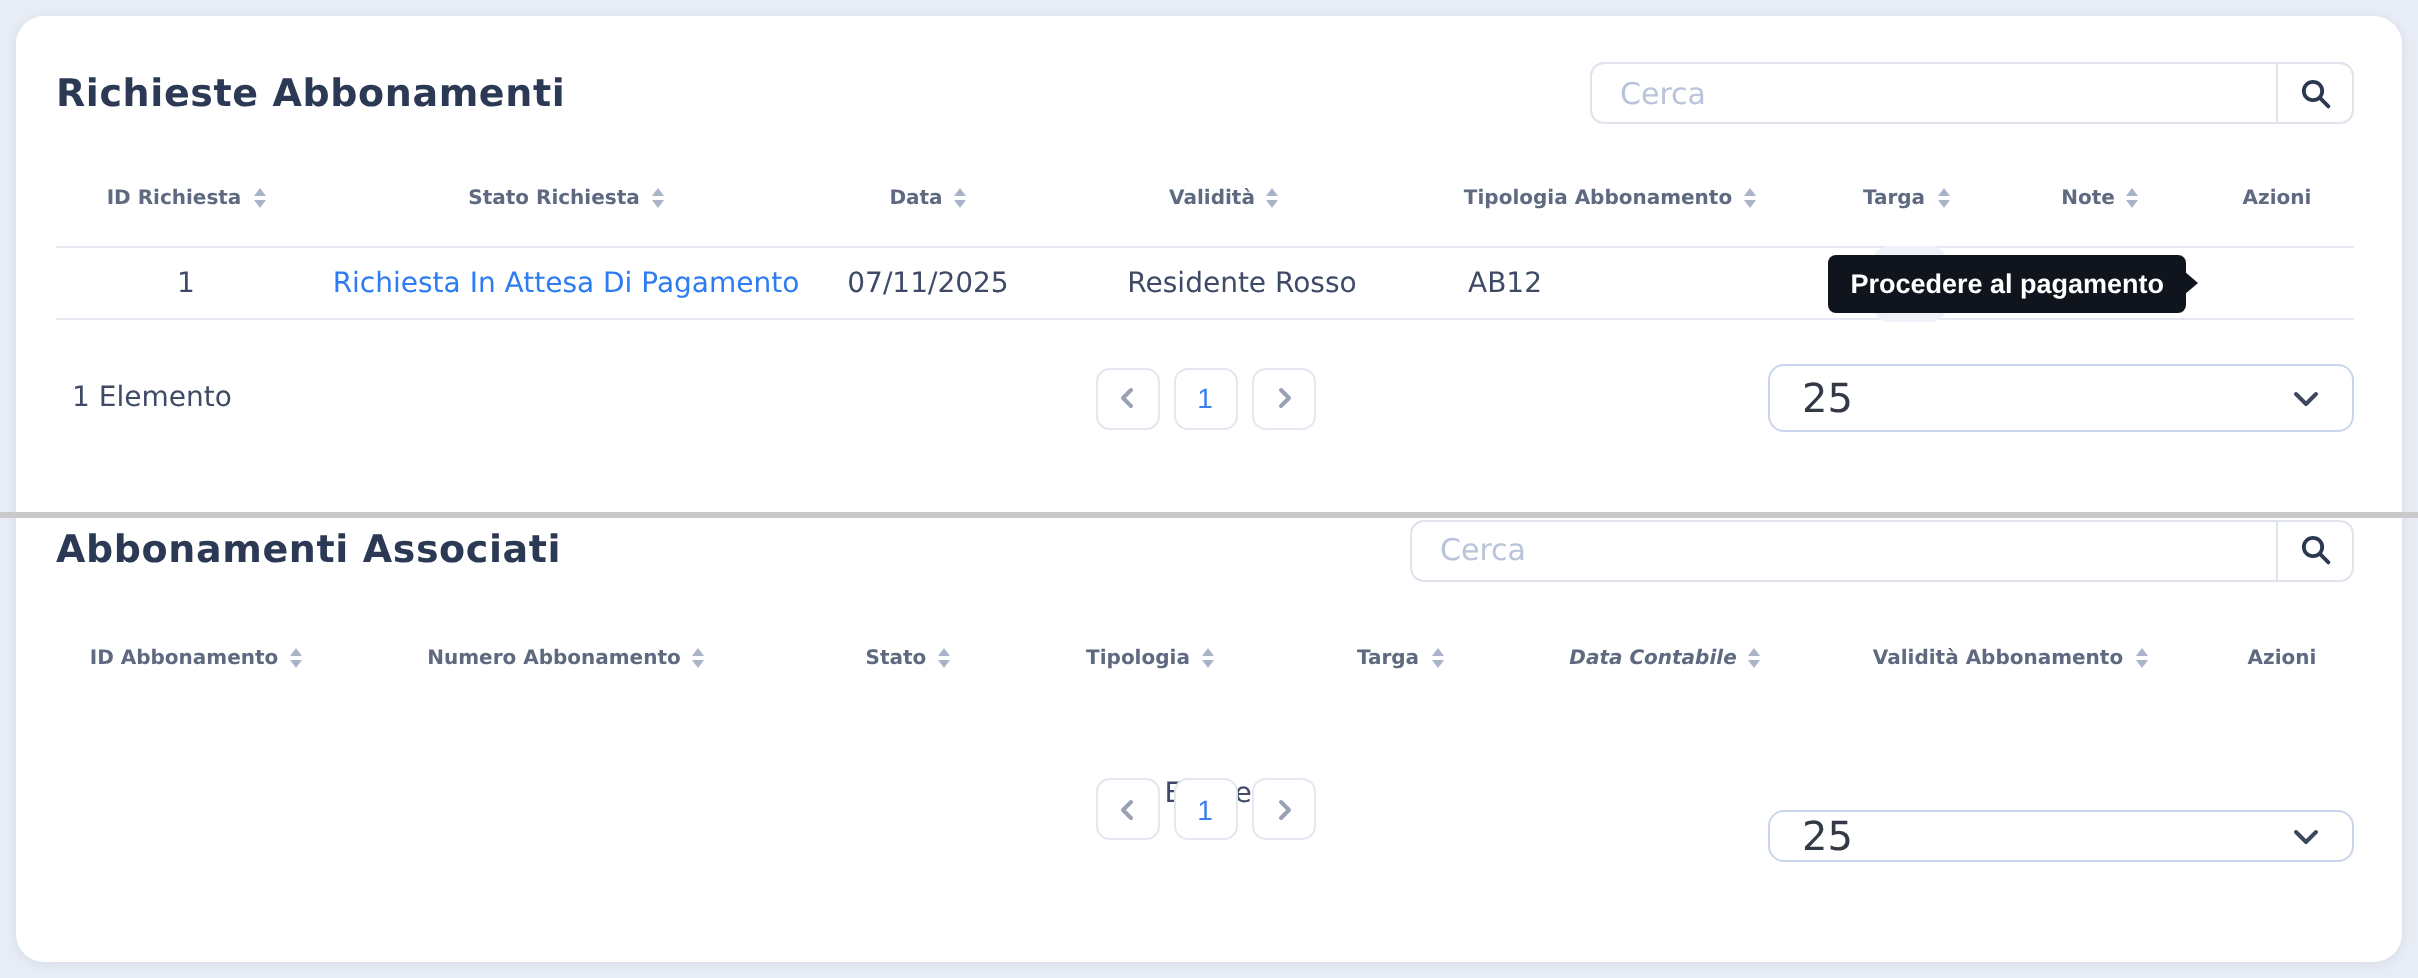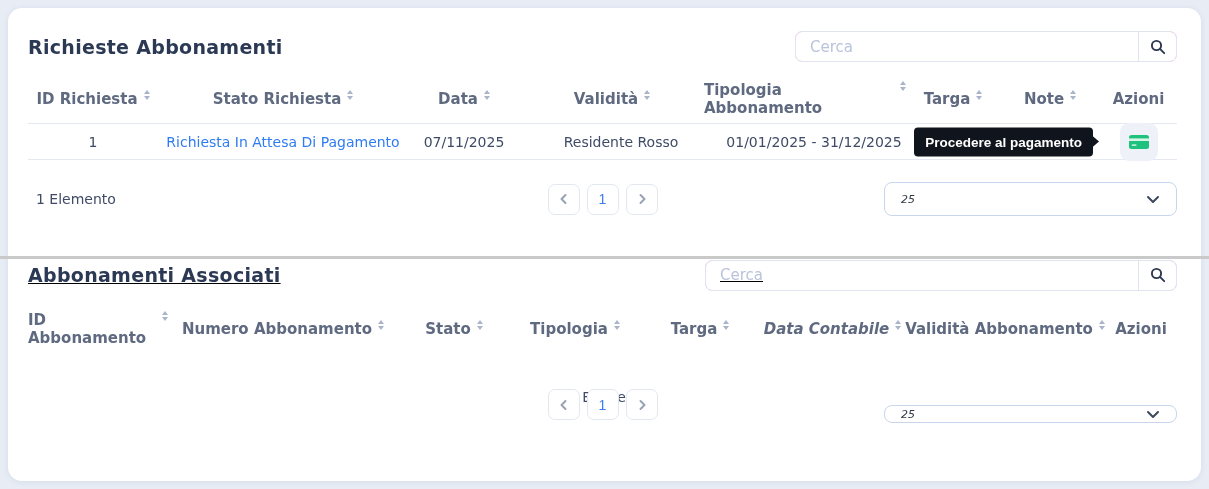--- a/index.html
+++ b/index.html
@@ -5,36 +5,36 @@
   * { margin:0; padding:0; box-sizing:border-box; }
   body { font-family:"DejaVu Sans", sans-serif; }
   .page { position:relative; width:1209px; height:489px; background:#e7ecf5; overflow:hidden; }
   .card { position:absolute; left:8px; top:8px; width:1193px; height:473px; background:#ffffff;
           border-radius:14px; box-shadow:0 1px 6px rgba(40,60,100,0.08); }
   .section { padding:0 24px 0 20px; }
 
   
   .sec-head { display:flex; align-items:center; justify-content:space-between; }
   .sec1 .sec-head { padding-top:23px; height:54px; }
-  .sec2 .sec-head { padding-top:44px; height:74px;text-decoration:underline; }
+  .sec2 .sec-head { padding-top:44px; height:74px; }
   .sec-title { font-size:19px; font-weight:700; color:#2b3955; letter-spacing:0.3px; }
 
   
   .search { display:flex; align-items:stretch; height:31px; border:1px solid #dfe4ee; border-radius:7px; background:#f9a8d4; overflow:hidden; }
   .sec1 .search { width:382px; }
   .sec2 .search { width:472px; }
   .search input { flex:1; border:none; outline:none; padding:0 14px; font-size:15px; color:#3f4b66; font-family:"DejaVu Sans", sans-serif; }
   .search input::placeholder { color:#b9c3da; }
   .search-btn { width:38px; border:none; border-left:1px solid #dfe4ee; background:#fff; display:flex; align-items:center; justify-content:center; cursor:pointer; }
 
   
   .thead, .trow { display:flex; align-items:center; }
   .sec1 .thead { margin-top:25px; height:24px; }
   .sec2 .thead { margin-top:27px; height:24px; }
-  .th { display:flex; align-items:flex-start; justify-content:center; font-size:15px; font-weight:700; color:#5f6a80; cursor:pointer; }
+  .th { display:flex; align-items:center; justify-content:center; font-size:10px; font-weight:700; color:#5f6a80; cursor:pointer; }
   .th.no-sort { cursor:default; }
   .sort { display:inline-flex; flex-direction:column; gap:2px; margin-left:6px; }
   .sort i { width:0; height:0; border-left:3.5px solid transparent; border-right:3.5px solid transparent; }
   .sort .up { border-bottom:4px solid #aab4c8; }
   .sort .down { border-top:4px solid #aab4c8; }
 
   .trow { position:relative; margin-top:12px; height:37px; border-top:1px solid #e4e9f1; border-bottom:1px solid #e4e9f1; }
   .cell { display:flex; align-items:center; justify-content:center; font-size:14px; color:#3f4b66; }
   .cell.left { justify-content:flex-start; padding-left:12px; }
   .cell a { color:#2e7cf2; text-decoration:none; }
@@ -59,21 +59,21 @@
   
   .tfoot { position:relative; display:flex; align-items:center; height:34px; }
   .sec1 .tfoot { margin-top:22px; }
   .sec2 .tfoot { margin-top:48px;flex-direction:column; }
   .count { font-size:14px; color:#3f4b66; padding-left:8px; }
   .pager { position:absolute; left:50%; transform:translateX(-50%); display:flex; gap:7px; }
   .pg-btn { width:32px; height:31px; border:1px solid #e3e8f0; border-radius:7px; background:#fff;
             display:flex; align-items:center; justify-content:center; cursor:pointer; font-size:14px; color:#3b7ef0; }
   .select { margin-left:auto; width:293px; height:34px; border:1px solid #c9d5ea; border-radius:8px; background:#fff;
             display:flex; align-items:center; justify-content:space-between; padding:0 16px; cursor:pointer; }
-  .select span { font-size:11px; color:#333a46;font-style:italic; }
+  .select span { font-size:20px; color:#333a46; }
 
   
   .global-divider { position:absolute; left:0; right:0; top:256px; height:3px; background:#c9c9c9; z-index:2; }
 </style>
 </head>
 <body>
 
 <div class="page">
   <div class="card">
 
@@ -148,21 +148,20 @@
           </div>
       </div>
 
       <div class="trow">
         <div class="cell t1-c1">1</div>
         <div class="cell t1-c2">
           <a href="#">Richiesta In Attesa Di Pagamento</a>
         </div>
         <div class="cell t1-c3">07/11/2025</div>
         <div class="cell t1-c4">Residente Rosso</div>
-        <div class="cell t1-c5">01/01/2025 - 31/12/2025</div>
         <div class="cell t1-c6 left">AB12</div>
         <div class="cell t1-c7"></div>
         <div class="cell t1-c8">
           <button class="action-btn">
             <span style="display:flex">
               <svg width="20" height="16" viewBox="0 0 20 16">
                 <rect x="0" y="1" width="20" height="14" rx="2.5" fill="#1fc27d"></rect>
                 <rect x="0" y="4.4" width="20" height="2.6" fill="#d6f6e7"></rect>
                 <rect x="2.6" y="10.2" width="5" height="1.8" rx="0.9" fill="#b4efd6"></rect>
               </svg>

